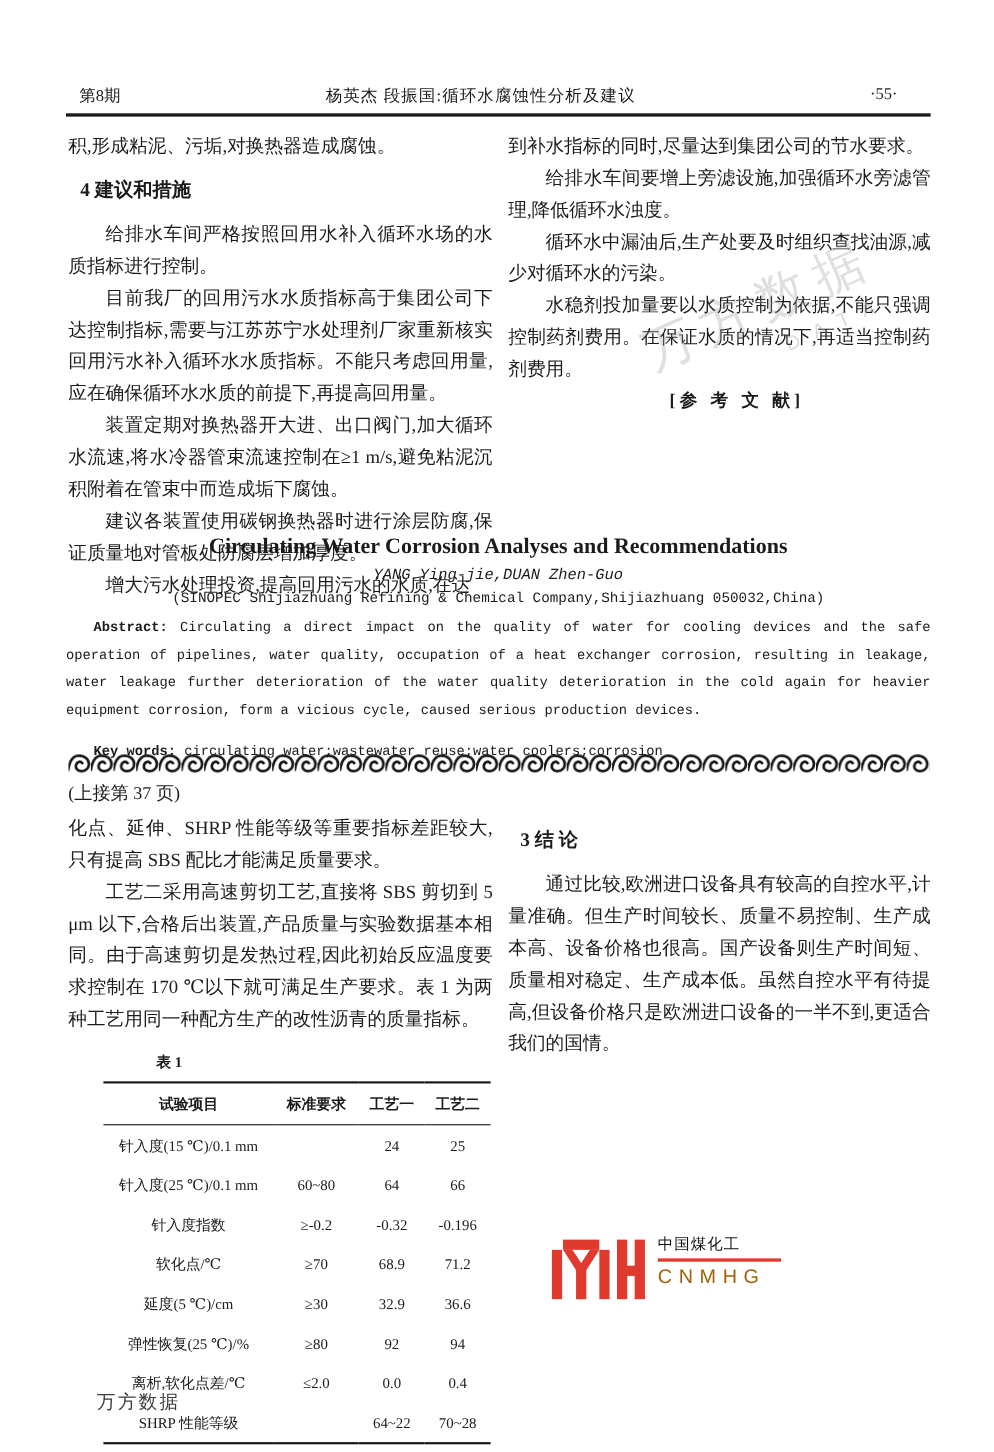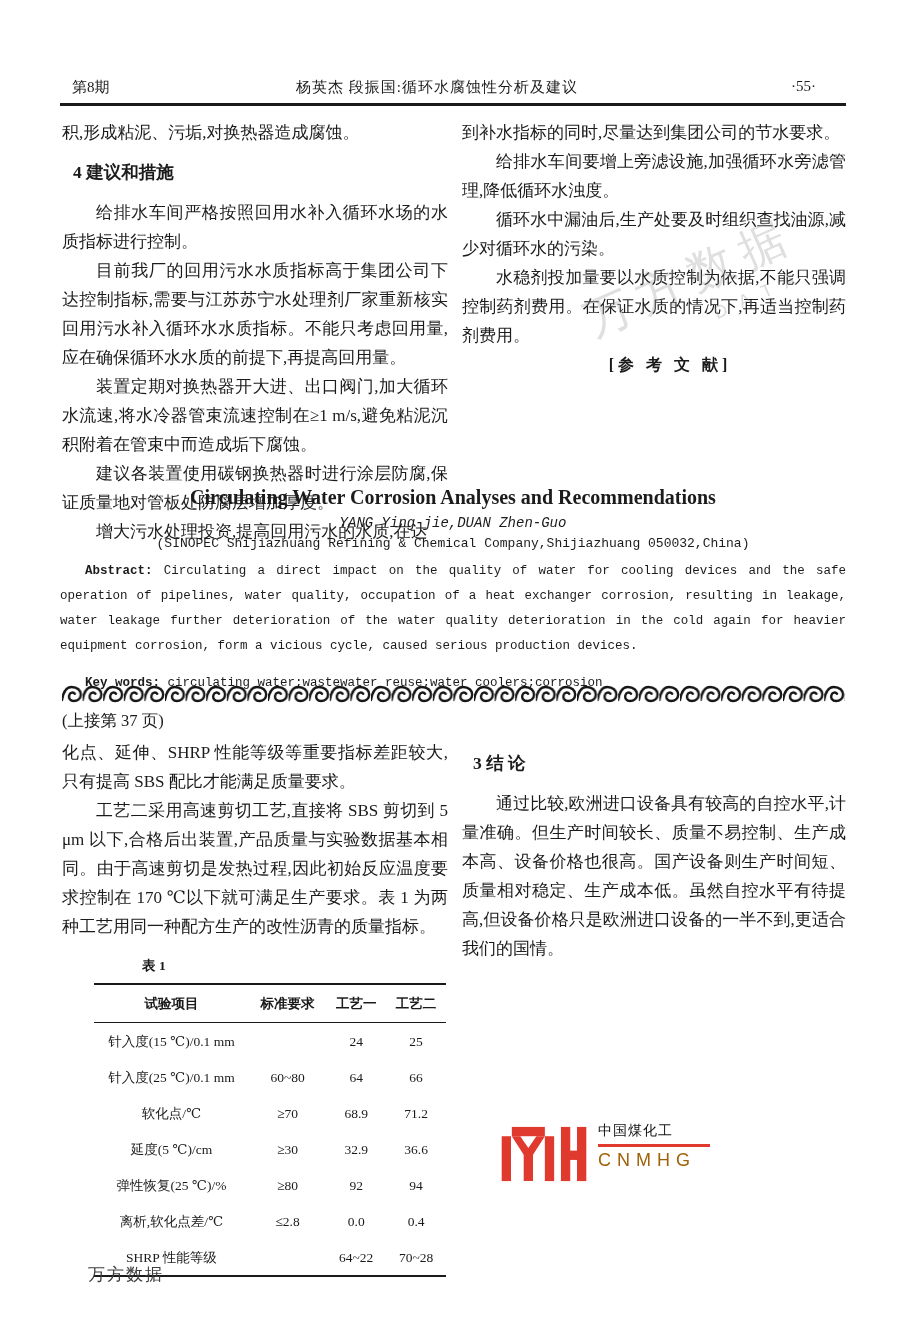--- a/index.html
+++ b/index.html
@@ -141,20 +141,26 @@
               <td class="c3">25</td>
             </tr>
 
             <tr>
               <td class="c0">针入度(25 ℃)/0.1 mm</td>
               <td class="c1">60~80</td>
               <td class="c2">64</td>
               <td class="c3">66</td>
             </tr>
 
+            <tr>
+              <td class="c0">针入度指数</td>
+              <td class="c1">≥-0.2</td>
+              <td class="c2">-0.32</td>
+              <td class="c3">-0.196</td>
+            </tr>
 
             <tr>
               <td class="c0">软化点/℃</td>
               <td class="c1">≥70</td>
               <td class="c2">68.9</td>
               <td class="c3">71.2</td>
             </tr>
 
             <tr>
               <td class="c0">延度(5 ℃)/cm</td>
@@ -165,21 +171,21 @@
 
             <tr>
               <td class="c0">弹性恢复(25 ℃)/%</td>
               <td class="c1">≥80</td>
               <td class="c2">92</td>
               <td class="c3">94</td>
             </tr>
 
             <tr>
               <td class="c0">离析,软化点差/℃</td>
-              <td class="c1">≤2.8</td>
+              <td class="c1">≤2.0</td>
               <td class="c2">0.0</td>
               <td class="c3">0.4</td>
             </tr>
 
             <tr>
               <td class="c0">SHRP 性能等级</td>
               <td class="c1"></td>
               <td class="c2">64~22</td>
               <td class="c3">70~28</td>
             </tr>

